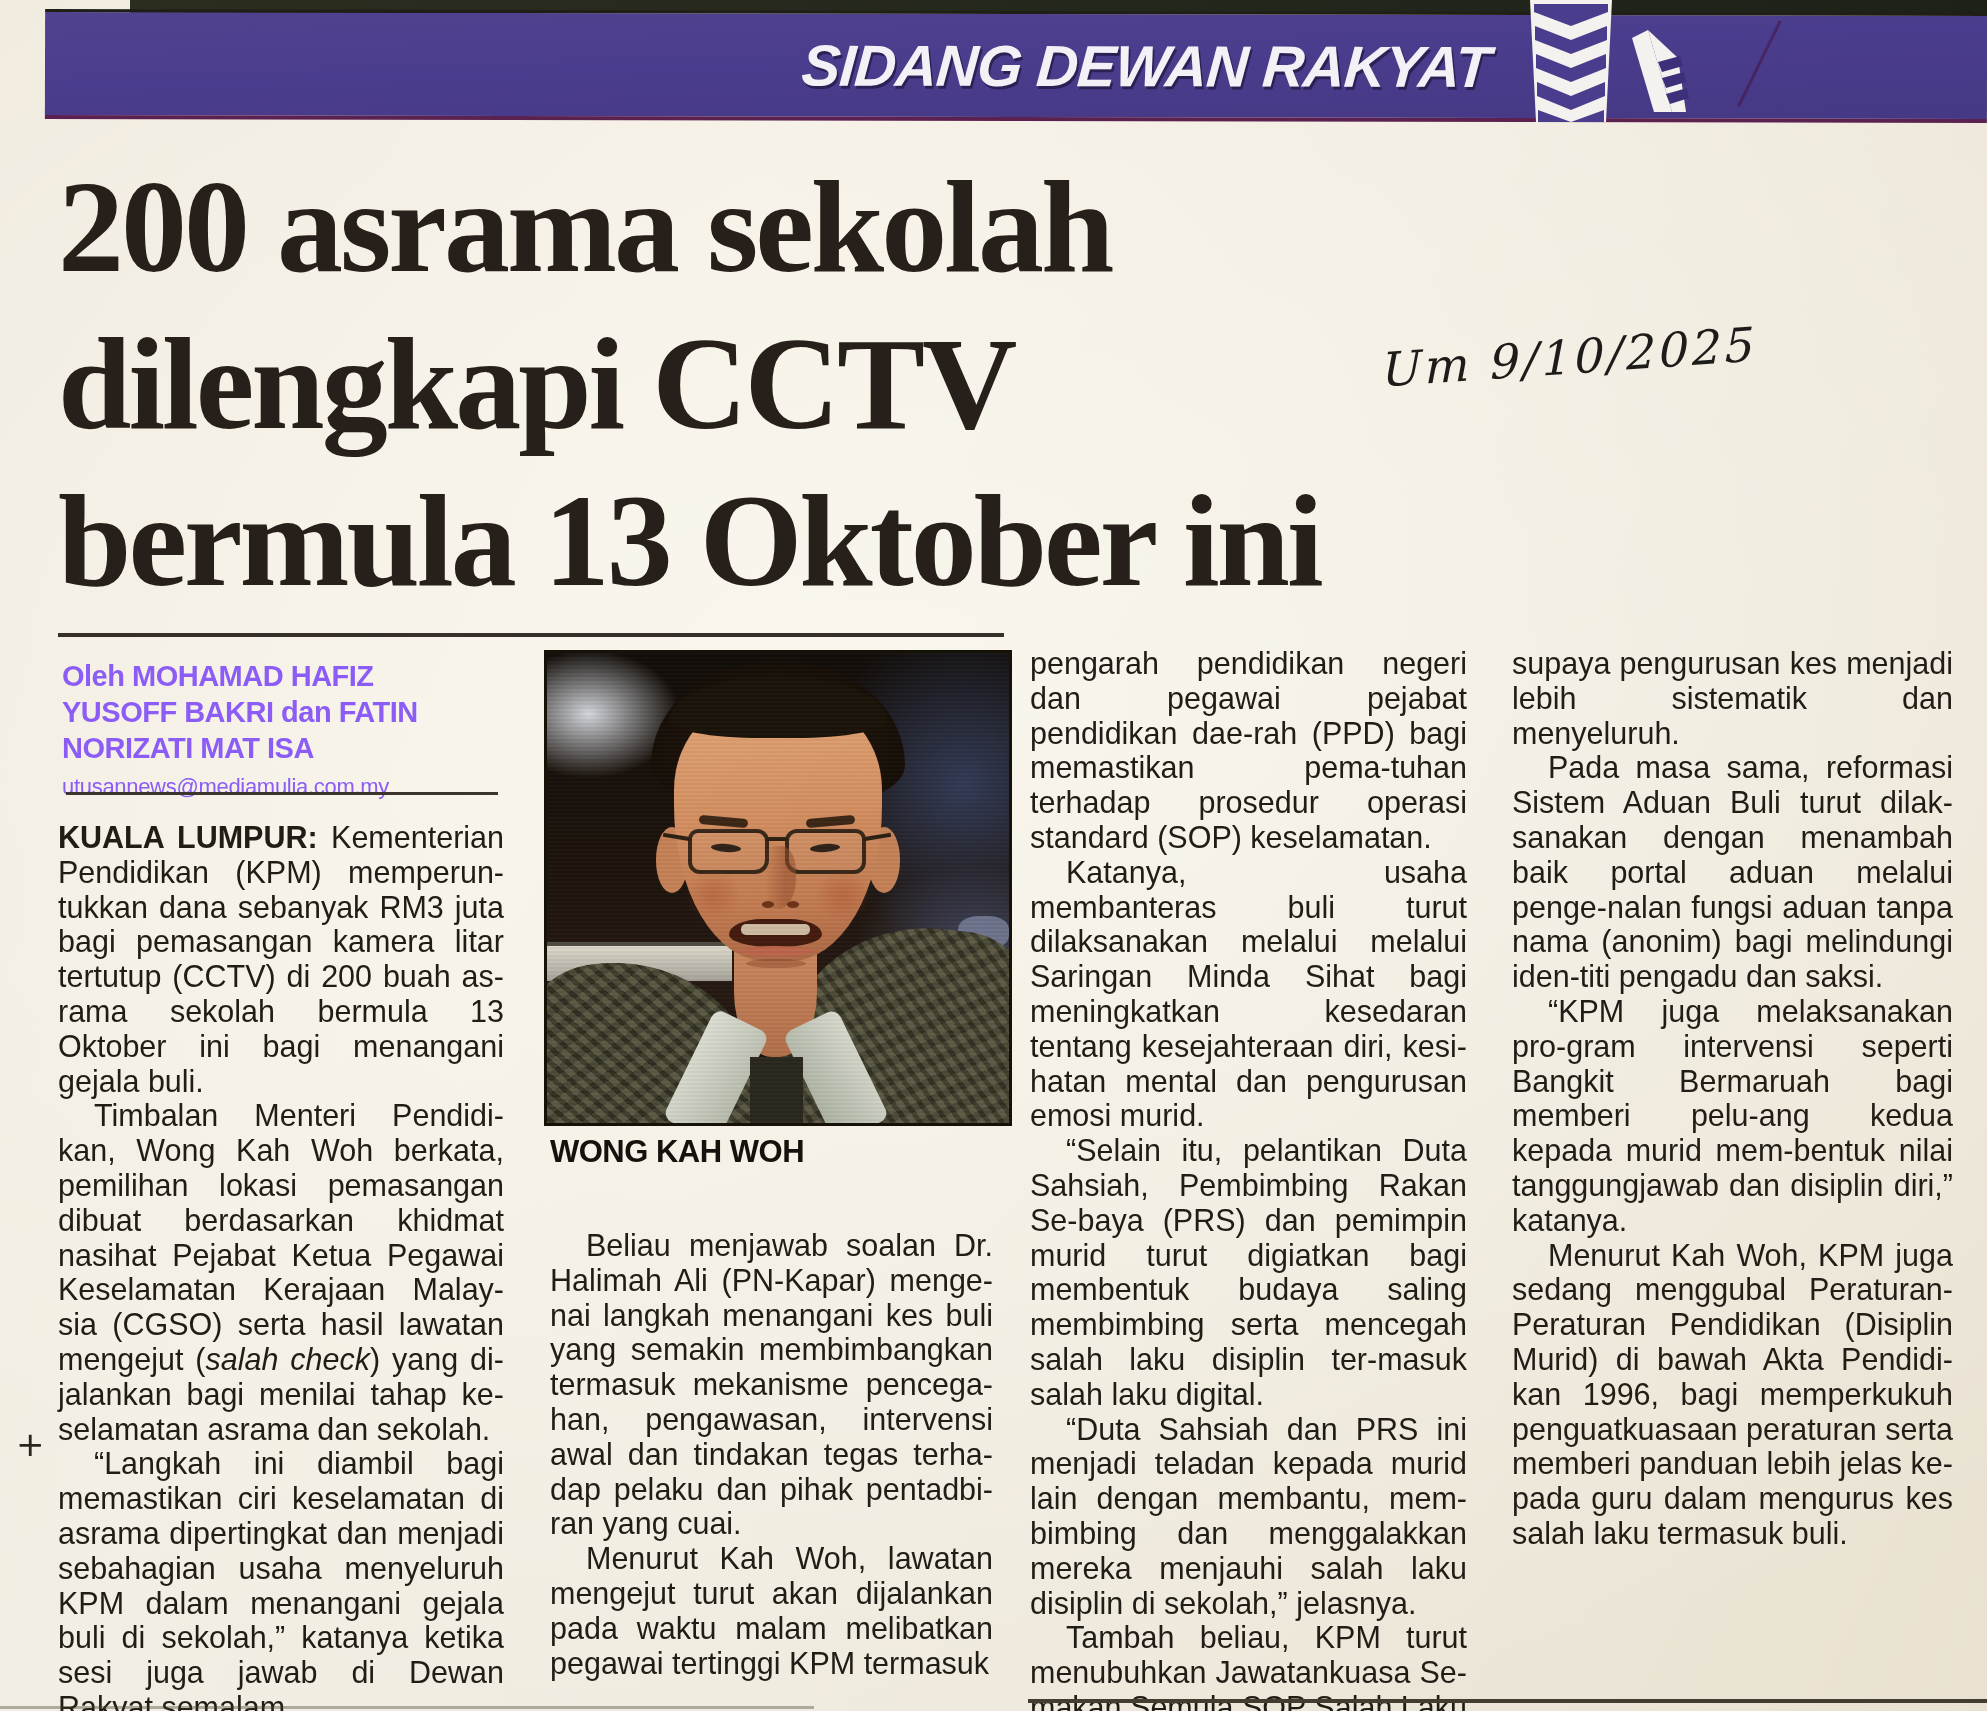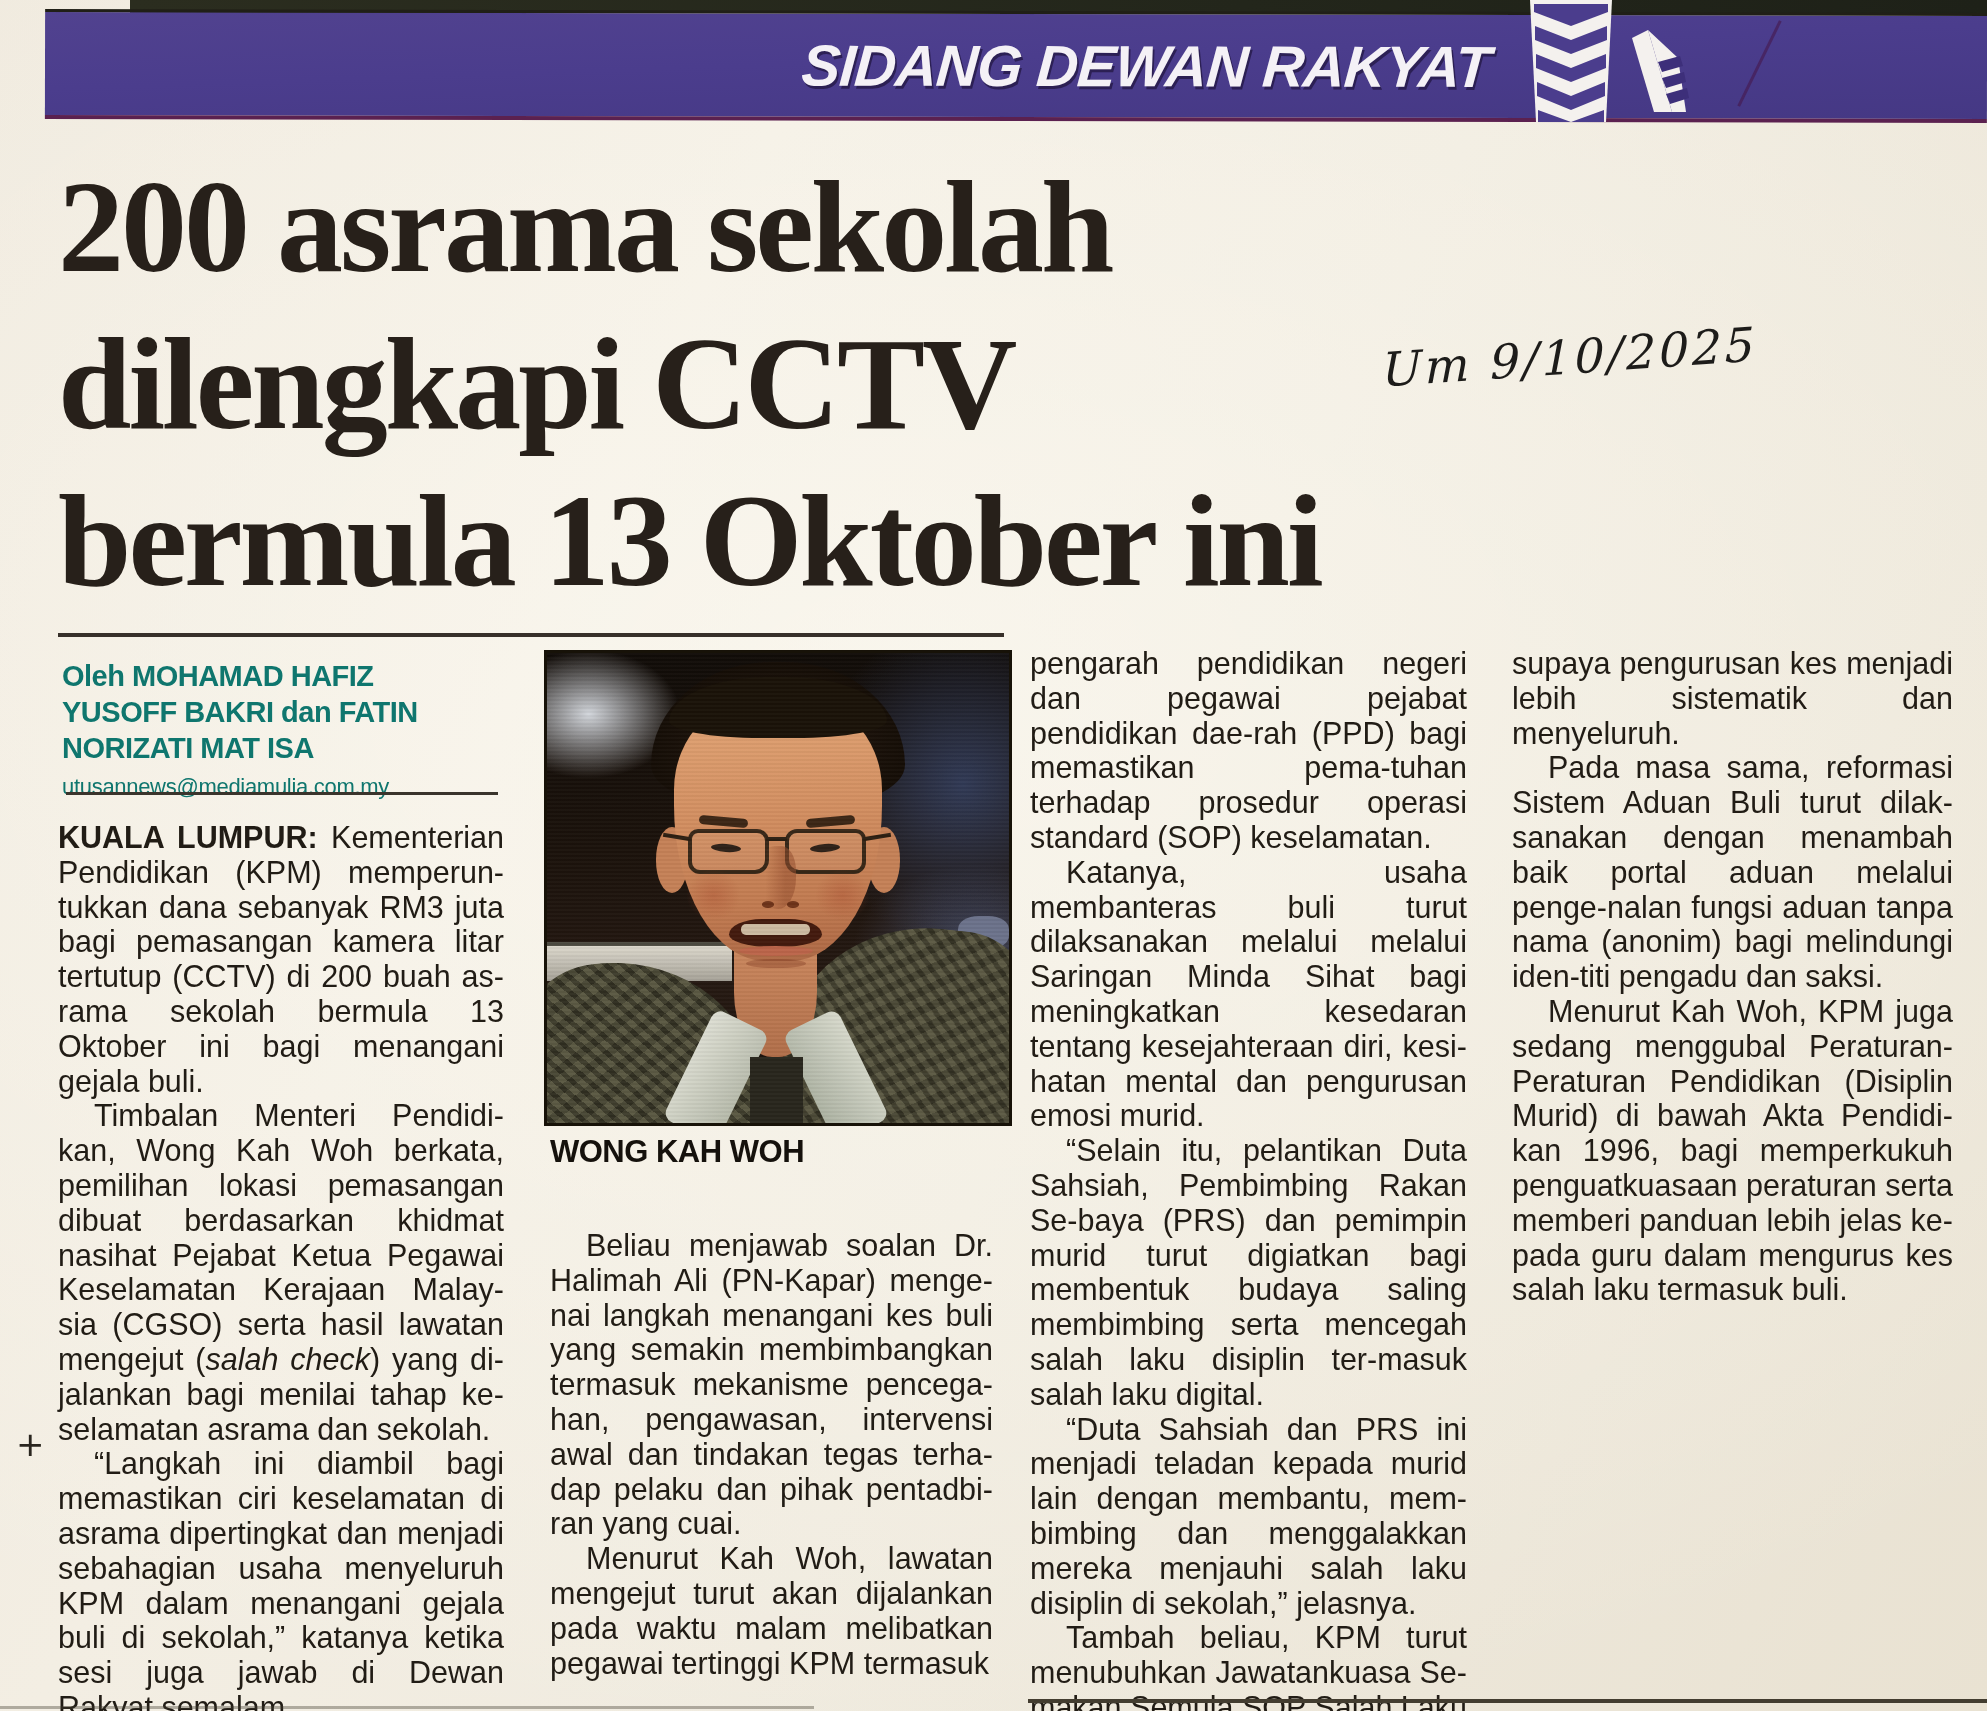--- a/index.html
+++ b/index.html
@@ -28,21 +28,21 @@
     font-family:"Liberation Serif",serif;font-weight:bold;color:#27201a;
     font-size:132px;line-height:157px;letter-spacing:-3px;}
   .headline div{white-space:nowrap;}
   .headline-rule{position:absolute;left:58px;top:633px;width:946px;height:4px;background:#37302a;}
   
   .annotation{position:absolute;left:1382px;top:330px;width:360px;
     font-family:"DejaVu Serif",serif;font-style:italic;font-size:47px;color:#1d1c1a;
     transform:rotate(-4deg) skewX(-4deg);letter-spacing:3px;white-space:nowrap;}
   
   .byline{position:absolute;left:62px;top:658px;width:424px;
-    font-family:"Liberation Sans",sans-serif;color:#0f766e;}
+    font-family:"Liberation Sans",sans-serif;color:#8b5cf6;}
   .byline .authors{font-weight:bold;font-size:29px;line-height:36px;letter-spacing:-.5px;}
   .byline .email{font-size:22px;line-height:32px;margin-top:5px;letter-spacing:-.3px;}
   .byline-rule{position:absolute;left:66px;top:792px;width:432px;height:3px;background:#3a342c;}
   
   .col{position:absolute;font-size:30.5px;line-height:34.8px;color:#211c15;
     text-align:justify;font-family:Liberation Sans, sans-serif;}
   .col p{margin:0;}
   .col p.ind{text-indent:36px;}
   .b{font-weight:bold;}
   .i{font-style:italic;}
@@ -217,18 +217,19 @@
   <p>pengarah pendidikan negeri dan pegawai pejabat pendidikan dae-rah (PPD) bagi memastikan pema-tuhan terhadap prosedur operasi standard (SOP) keselamatan.</p>
   <p class="ind">Katanya, usaha membanteras buli turut dilaksanakan melalui melalui Saringan Minda Sihat bagi meningkatkan kesedaran tentang kesejahteraan diri, kesi-hatan mental dan pengurusan emosi murid.</p>
   <p class="ind">“Selain itu, pelantikan Duta Sahsiah, Pembimbing Rakan Se-baya (PRS) dan pemimpin murid turut digiatkan bagi membentuk budaya saling membimbing serta mencegah salah laku disiplin ter-masuk salah laku digital.</p>
   <p class="ind">“Duta Sahsiah dan PRS ini menjadi teladan kepada murid lain dengan membantu, mem-bimbing dan menggalakkan mereka menjauhi salah laku disiplin di sekolah,” jelasnya.</p>
   <p class="ind">Tambah beliau, KPM turut menubuhkan Jawatankuasa Se-makan Semula SOP Salah Laku Buli dan Seksual bagi meneliti semula garis panduan sedia ada</p>
 </div>
 
 <div class="col" id="col4">
   <p>supaya pengurusan kes menjadi lebih sistematik dan menyeluruh.</p>
   <p class="ind">Pada masa sama, reformasi Sistem Aduan Buli turut dilak-sanakan dengan menambah baik portal aduan melalui penge-nalan fungsi aduan tanpa nama (anonim) bagi melindungi iden-titi pengadu dan saksi.</p>
+  <p class="ind">“KPM juga melaksanakan pro-gram intervensi seperti Bangkit Bermaruah bagi memberi pelu-ang kedua kepada murid mem-bentuk nilai tanggungjawab dan disiplin diri,” katanya.</p>
   <p class="ind">Menurut Kah Woh, KPM juga sedang menggubal Peraturan-Peraturan Pendidikan (Disiplin Murid) di bawah Akta Pendidi-kan 1996, bagi memperkukuh penguatkuasaan peraturan serta memberi panduan lebih jelas ke-pada guru dalam mengurus kes salah laku termasuk buli.</p>
 </div>
 
 <div class="margin-plus">+</div>
 <div class="rule-bottom-right"></div>
 <div class="rule-bottom-left"></div>
 
 </body></html>

